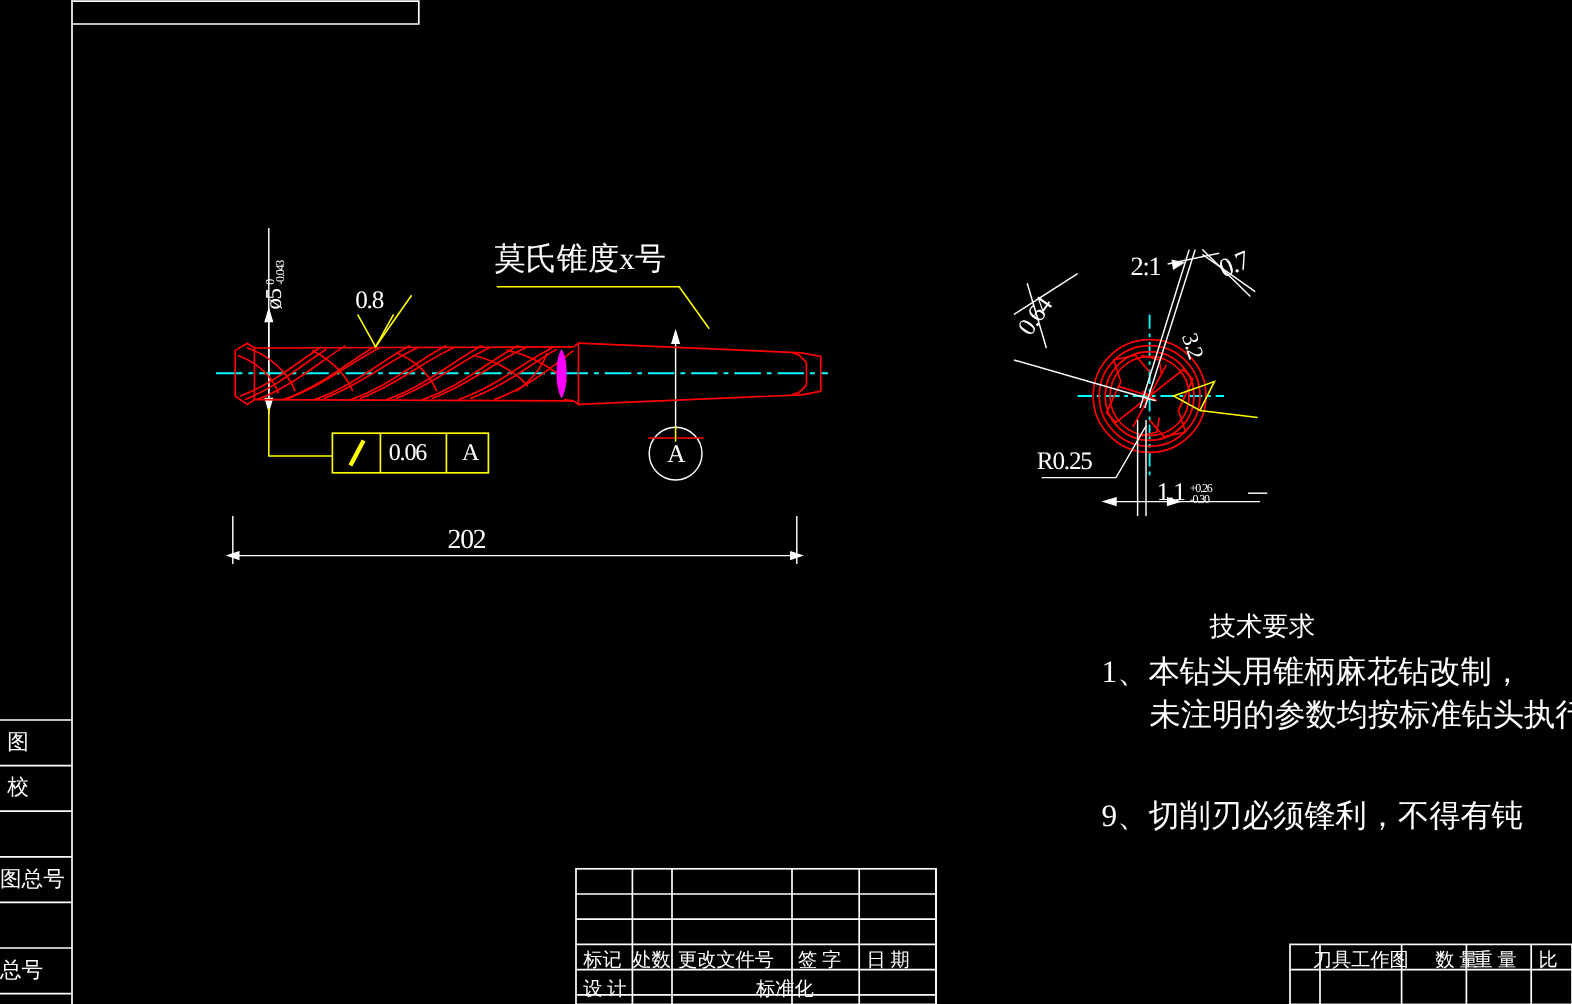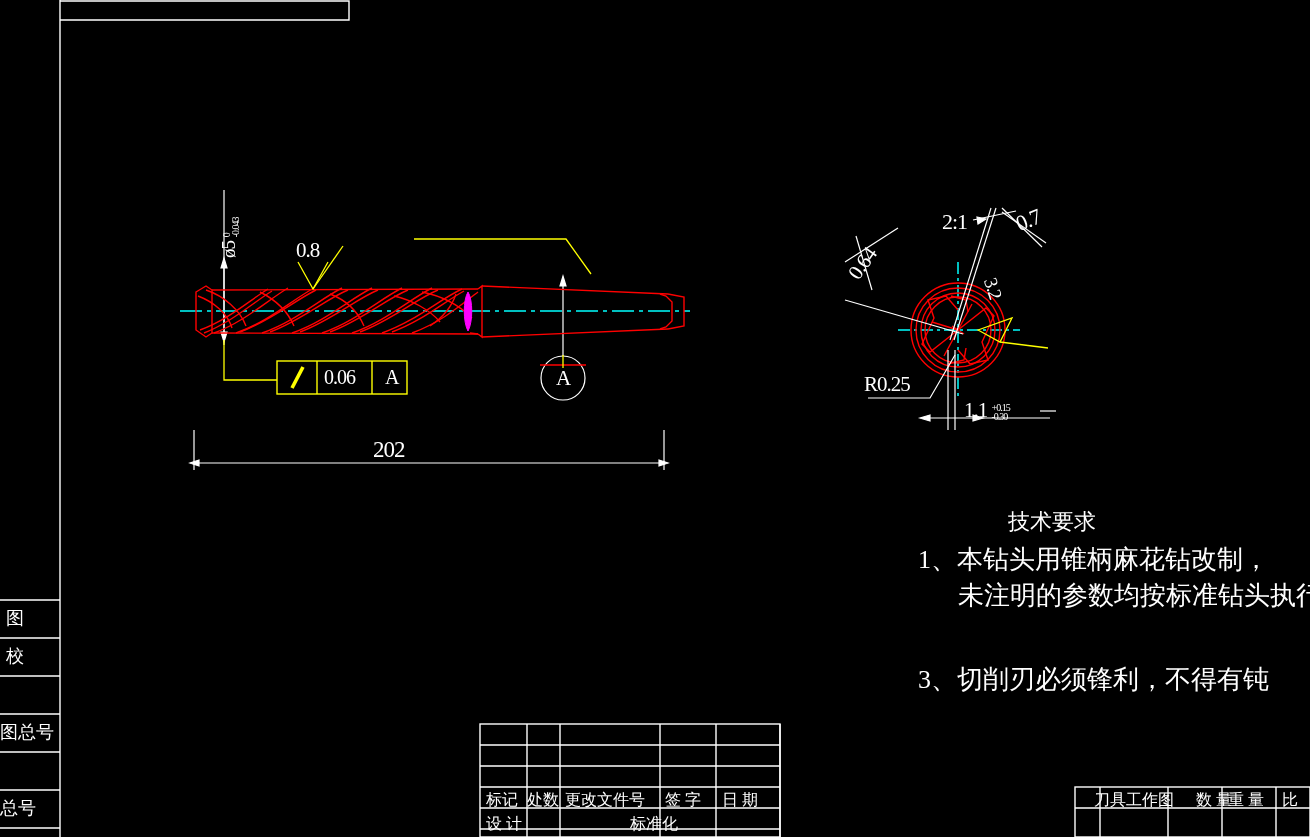--- a/index.html
+++ b/index.html
@@ -203,44 +203,45 @@
       <path d="M1222,787 L1222,837"></path>
       <path d="M1276,787 L1276,837"></path>
     </g>
 
   </svg>
 
   <div class="txt dim" style="left:218px; top:258px; transform:rotate(-90deg); transform-origin:left top; font-size:19px;"><span>ø5</span> <span class="tol"><span>0</span><br><span>-0.043</span></span></div>
 
   <div class="txt dim" style="left:296px; top:238px;">0.8</div>
 
+  <div class="txt cn" style="left:412px; top:198px; font-size:26px;">莫氏锥度x号</div>
 
   <div class="txt dim" style="left:324px; top:366px; font-size:20px;">0.06</div>
   <div class="txt dim" style="left:385px; top:366px; font-size:20px;">A</div>
 
   <div class="txt dim" style="left:556px; top:366px; font-size:21px;">A</div>
 
   <div class="txt dim" style="left:373px; top:437px; font-size:23px;">202</div>
 
   <div class="txt dim" style="left:942px; top:209px; font-size:22px;">2:1</div>
 
   <div class="txt dim" style="left:1012px; top:213px; font-size:22px; transform:rotate(-22deg); transform-origin:left top;">0.7</div>
 
   <div class="txt dim" style="left:843px; top:270px; font-size:21px; transform:rotate(-55deg); transform-origin:left top;">0.64</div>
 
   <div class="txt dim" style="left:1000px; top:275px; font-size:19px; transform:rotate(72deg); transform-origin:left top;">3.2</div>
 
   <div class="txt dim" style="left:864px; top:372px; font-size:21px;">R0.25</div>
 
-  <div class="txt dim" style="left:964px; top:398px; font-size:21px;"><span>1.1</span> <span class="tol"><span>+0.15</span><br><span>-0.30</span></span></div>
+  <div class="txt dim" style="left:964px; top:398px; font-size:21px;"><span>1.1</span> <span class="tol"><span>+0.26</span><br><span>-0.30</span></span></div>
 
   <div class="txt cn" style="left:1008px; top:507px; font-size:22px;">技术要求</div>
   <div class="txt cn" style="left:918px; top:542px; font-size:26px;">1、本钻头用锥柄麻花钻改制，</div>
   <div class="txt cn" style="left:958px; top:578px; font-size:26px;">未注明的参数均按标准钻头执行。</div>
-  <div class="txt cn" style="left:918px; top:662px; font-size:26px;">3、切削刃必须锋利，不得有钝</div>
+  <div class="txt cn" style="left:918px; top:662px; font-size:26px;">9、切削刃必须锋利，不得有钝</div>
 
   <div class="txt cn" style="left:6px; top:606px; font-size:18px;">图</div>
   <div class="txt cn" style="left:6px; top:644px; font-size:18px;">校</div>
   <div class="txt cn" style="left:0px; top:720px; font-size:18px;text-align:right;">图总号</div>
   <div class="txt cn" style="left:0px; top:796px; font-size:18px;">总号</div>
 
 
   <div class="txt cn" style="left:486px; top:790px; font-size:16px;">标记</div>
   <div class="txt cn" style="left:527px; top:790px; font-size:16px;">处数</div>
   <div class="txt cn" style="left:565px; top:790px; font-size:16px;">更改文件号</div>

